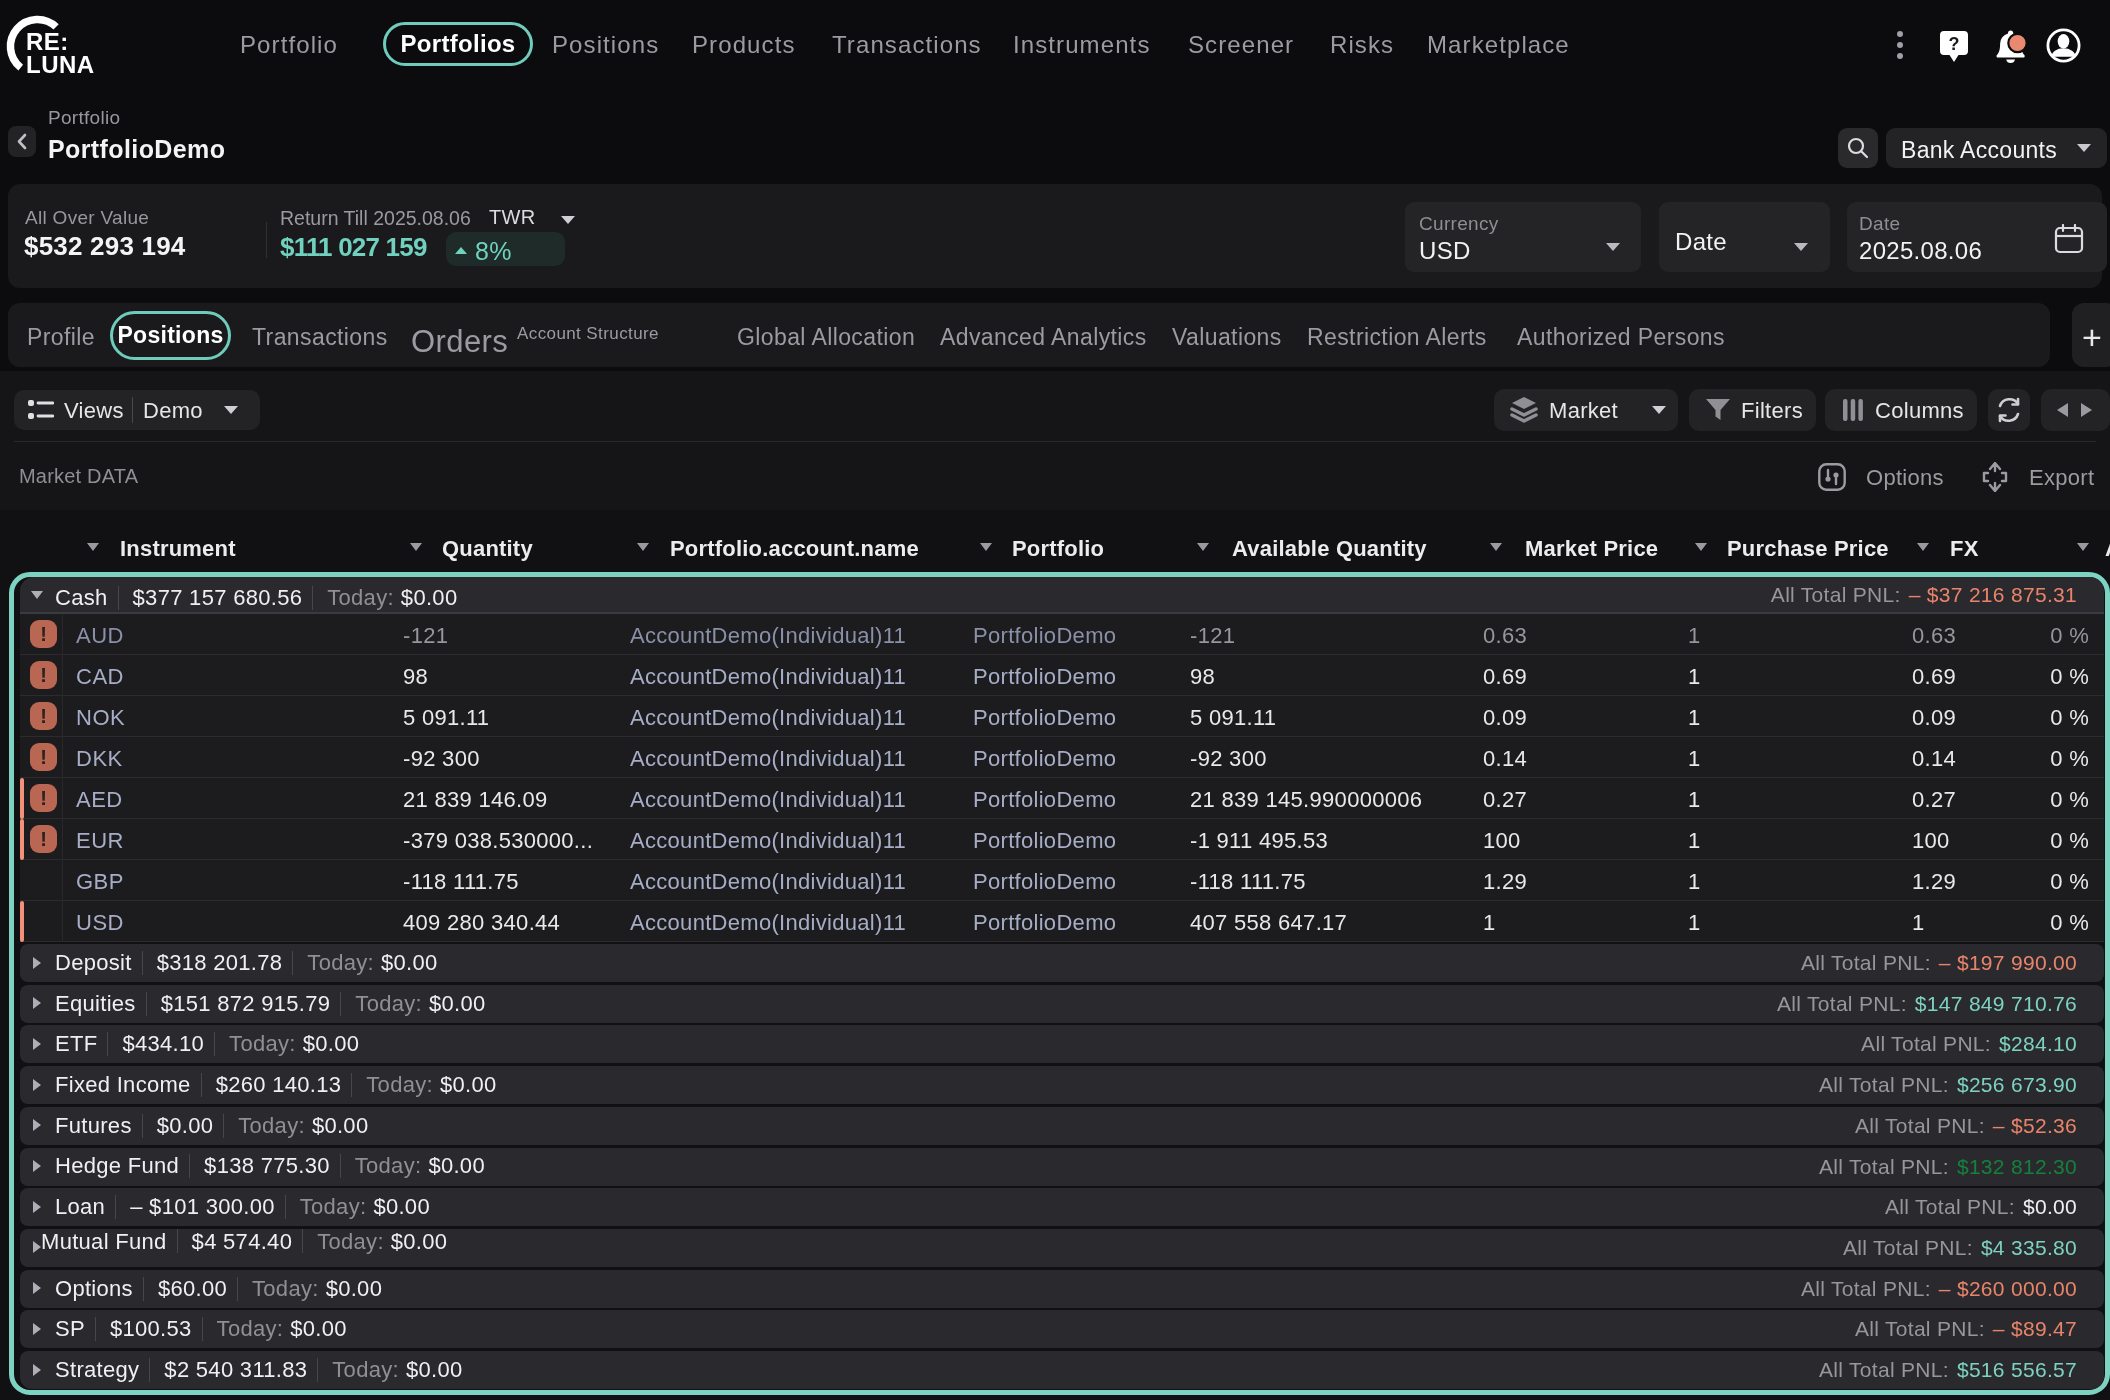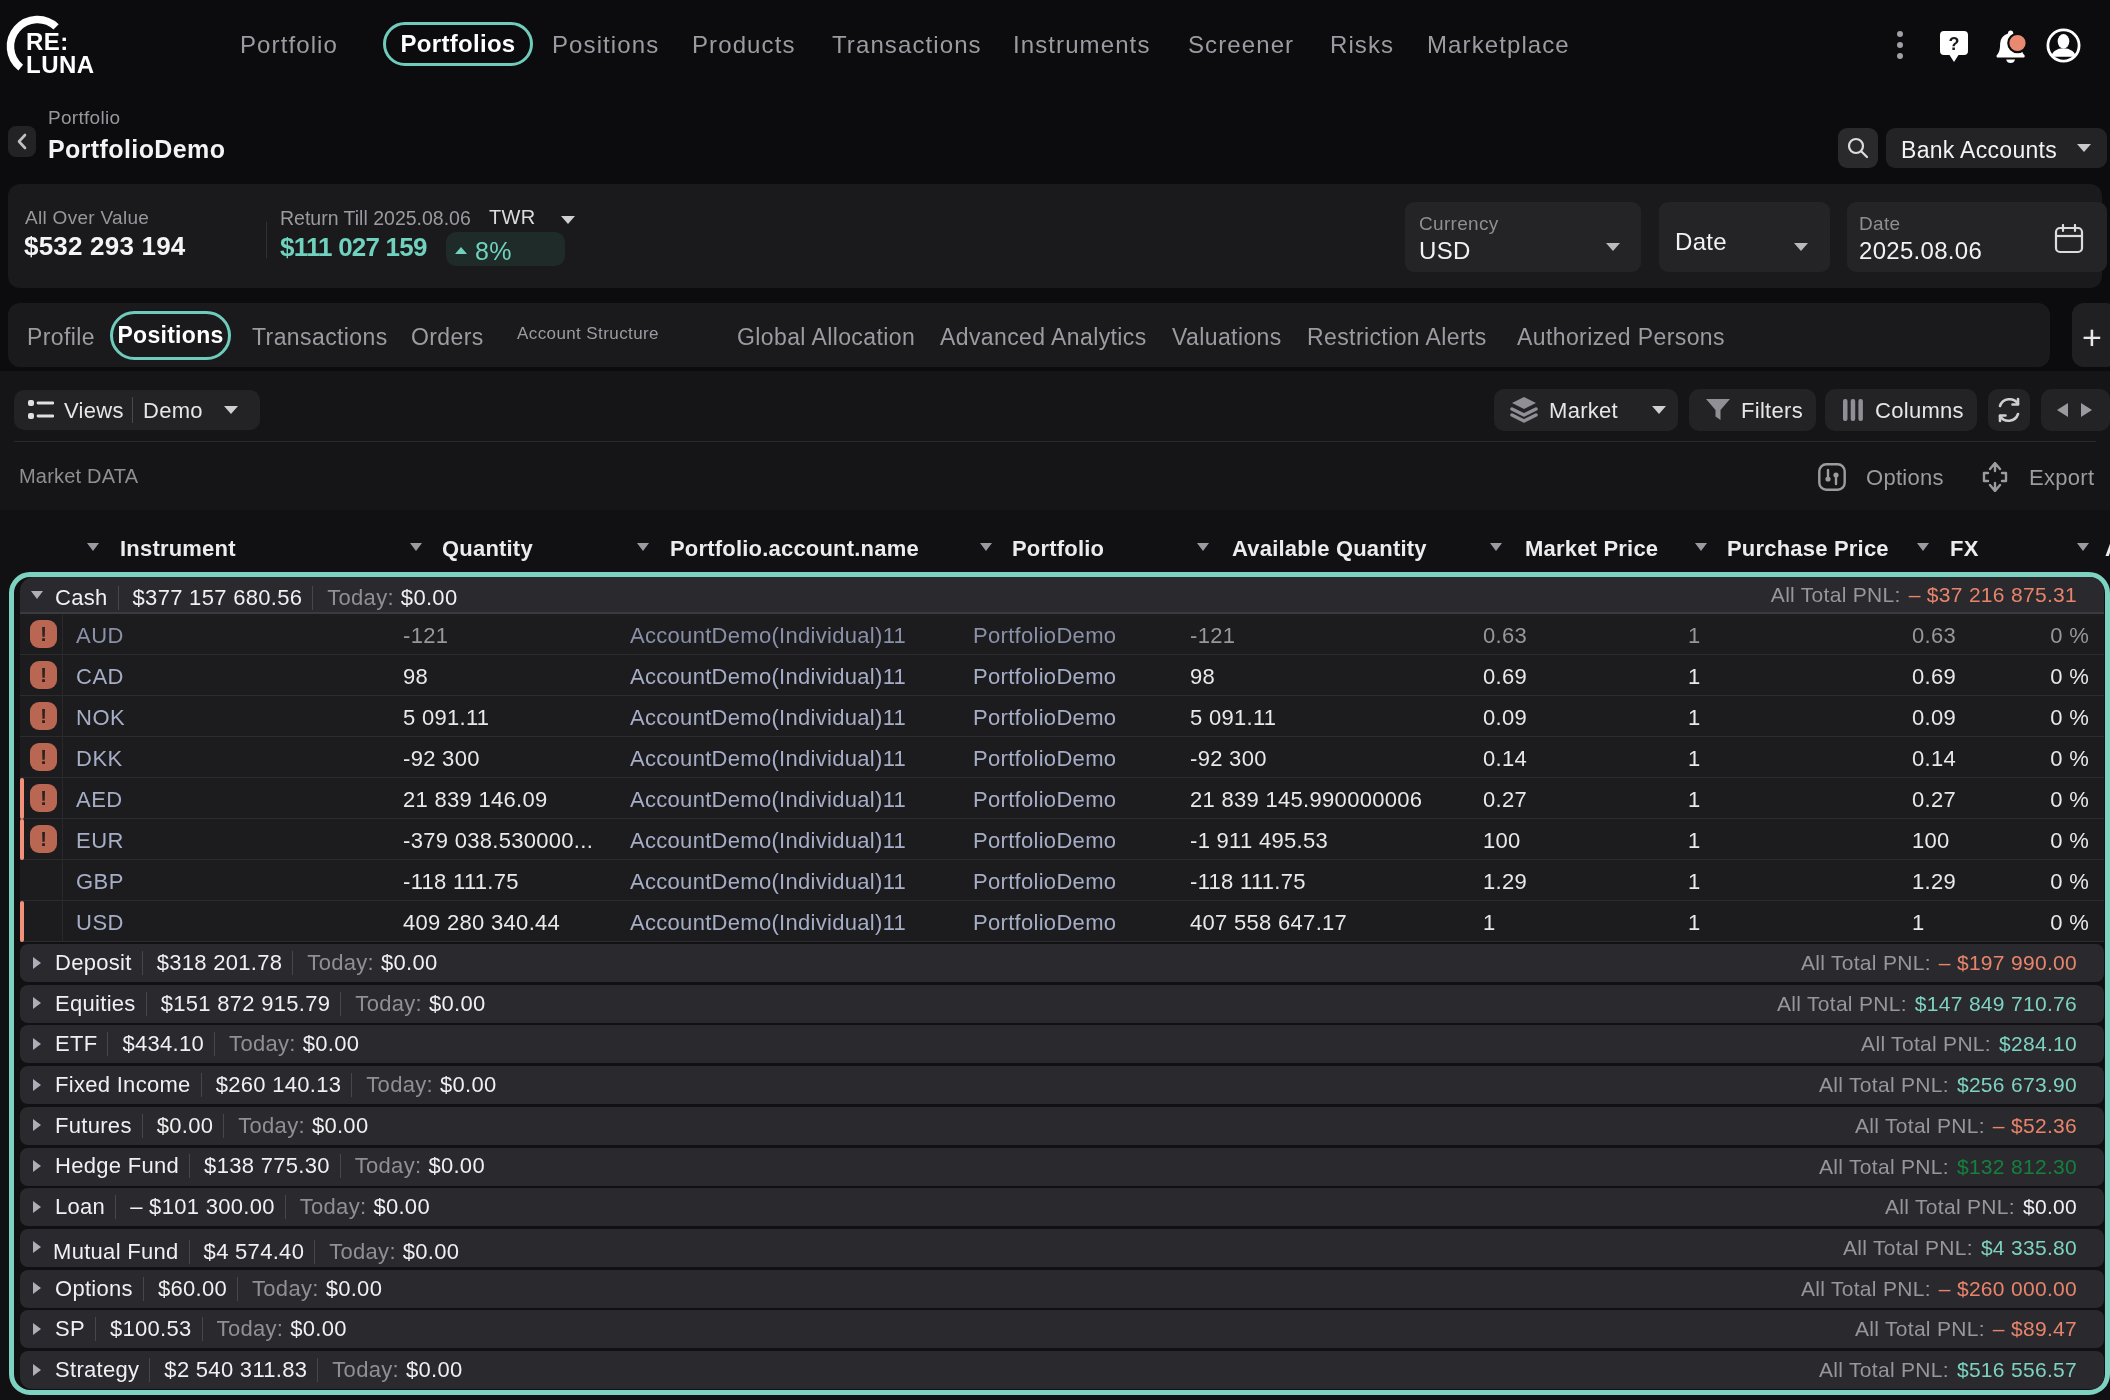--- a/index.html
+++ b/index.html
@@ -74,21 +74,21 @@
 <div style="position:absolute;left:1859px;top:237px;font-size:24px;color:#f2f2f4;font-weight:400;letter-spacing:0.3px;white-space:nowrap;">2025.08.06</div>
 <svg style="position:absolute;left:2054px;top:224px" width="30" height="30" viewBox="0 0 30 30">
 <rect x="2" y="4" width="26" height="24" rx="4" fill="none" stroke="#dcdce0" stroke-width="2.2"></rect>
 <line x1="2" y1="12" x2="28" y2="12" stroke="#dcdce0" stroke-width="2.2"></line>
 <line x1="9" y1="1" x2="9" y2="7" stroke="#dcdce0" stroke-width="2.2" stroke-linecap="round"></line>
 <line x1="21" y1="1" x2="21" y2="7" stroke="#dcdce0" stroke-width="2.2" stroke-linecap="round"></line>
 </svg>
 <div style="position:absolute;left:8px;top:303px;width:2042px;height:64px;border-radius:12px;background:#1a1a1c"></div>
 <div style="position:absolute;left:27px;top:324px;font-size:23px;color:#9b9ba2;font-weight:400;letter-spacing:0.4px;white-space:nowrap;">Profile</div>
 <div style="position:absolute;left:252px;top:324px;font-size:23px;color:#9b9ba2;font-weight:400;letter-spacing:0.4px;white-space:nowrap;">Transactions</div>
-<div style="position:absolute;left:411px;top:324px;font-size:23px;color:#9b9ba2;font-weight:400;letter-spacing:0.4px;white-space:nowrap;">Orders</div>
+<div style="position:absolute;left:411px;top:324px;font-size:31px;color:#9b9ba2;font-weight:400;letter-spacing:0.4px;white-space:nowrap;">Orders</div>
 <div style="position:absolute;left:517px;top:324px;font-size:17px;color:#9b9ba2;font-weight:400;letter-spacing:0.4px;white-space:nowrap;">Account Structure</div>
 <div style="position:absolute;left:737px;top:324px;font-size:23px;color:#9b9ba2;font-weight:400;letter-spacing:0.4px;white-space:nowrap;">Global Allocation</div>
 <div style="position:absolute;left:940px;top:324px;font-size:23px;color:#9b9ba2;font-weight:400;letter-spacing:0.4px;white-space:nowrap;">Advanced Analytics</div>
 <div style="position:absolute;left:1172px;top:324px;font-size:23px;color:#9b9ba2;font-weight:400;letter-spacing:0.4px;white-space:nowrap;">Valuations</div>
 <div style="position:absolute;left:1307px;top:324px;font-size:23px;color:#9b9ba2;font-weight:400;letter-spacing:0.4px;white-space:nowrap;">Restriction Alerts</div>
 <div style="position:absolute;left:1517px;top:324px;font-size:23px;color:#9b9ba2;font-weight:400;letter-spacing:0.4px;white-space:nowrap;">Authorized Persons</div>
 <div style="position:absolute;left:110px;top:311px;width:121px;height:49px;border:3.5px solid #6fccbc;border-radius:25px;display:flex;align-items:center;justify-content:center;color:#fff;font-weight:700;font-size:23px;letter-spacing:0.3px">Positions</div>
 <div style="position:absolute;left:2072px;top:303px;width:46px;height:64px;border-radius:12px;background:#202023"></div>
 <div style="position:absolute;left:2082px;top:318px;font-size:34px;color:#e8e8ea;font-weight:400;letter-spacing:0.3px;white-space:nowrap;">+</div>
 <div style="position:absolute;left:14px;top:390px;width:246px;height:40px;border-radius:10px;background:#232326"></div>
@@ -373,21 +373,21 @@
     <div style="width:1px;height:24px;background:#47474b;margin-left:10px;flex:none"></div>
 <span style="color:#8f8f94;margin-left:14px">Today:</span>
 <span style="color:#f0f0f2;margin-left:7px">$0.00</span>
   </div>
 <div style="position:absolute;right:33px;top:1188.2px;height:38px;display:flex;align-items:center;font-size:21px;letter-spacing:0.3px;white-space:nowrap">
 <span style="color:#96969b">All Total PNL:</span>
 <span style="color:#f0f0f2;margin-left:8px">$0.00</span>
   </div>
 <div style="position:absolute;left:20px;top:1228.9px;width:2084px;height:38px;background:#2a2a2e;border-radius:8px"></div>
 <div style="position:absolute;left:33px;top:1241.4px;width:0;height:0;border-top:6.5px solid transparent;border-bottom:6.5px solid transparent;border-left:8px solid #aeafb6"></div>
-<div style="position:absolute;left:53px;top:1228.9px;height:46px;display:flex;align-items:center;font-size:22px;letter-spacing:0.3px;white-space:nowrap">
+<div style="position:absolute;left:41px;top:1228.9px;height:46px;display:flex;font-size:22px;letter-spacing:0.3px;white-space:nowrap">
 <span style="color:#f0f0f2">Mutual Fund</span>
     <div style="width:1px;height:24px;background:#47474b;margin-left:10px;flex:none"></div>
 <span style="color:#f0f0f2;margin-left:14px">$4 574.40</span>
     <div style="width:1px;height:24px;background:#47474b;margin-left:10px;flex:none"></div>
 <span style="color:#8f8f94;margin-left:14px">Today:</span>
 <span style="color:#f0f0f2;margin-left:7px">$0.00</span>
   </div>
 <div style="position:absolute;right:33px;top:1228.9px;height:38px;display:flex;align-items:center;font-size:21px;letter-spacing:0.3px;white-space:nowrap">
 <span style="color:#96969b">All Total PNL:</span>
 <span style="color:#7dd2c2;margin-left:8px">$4 335.80</span>

